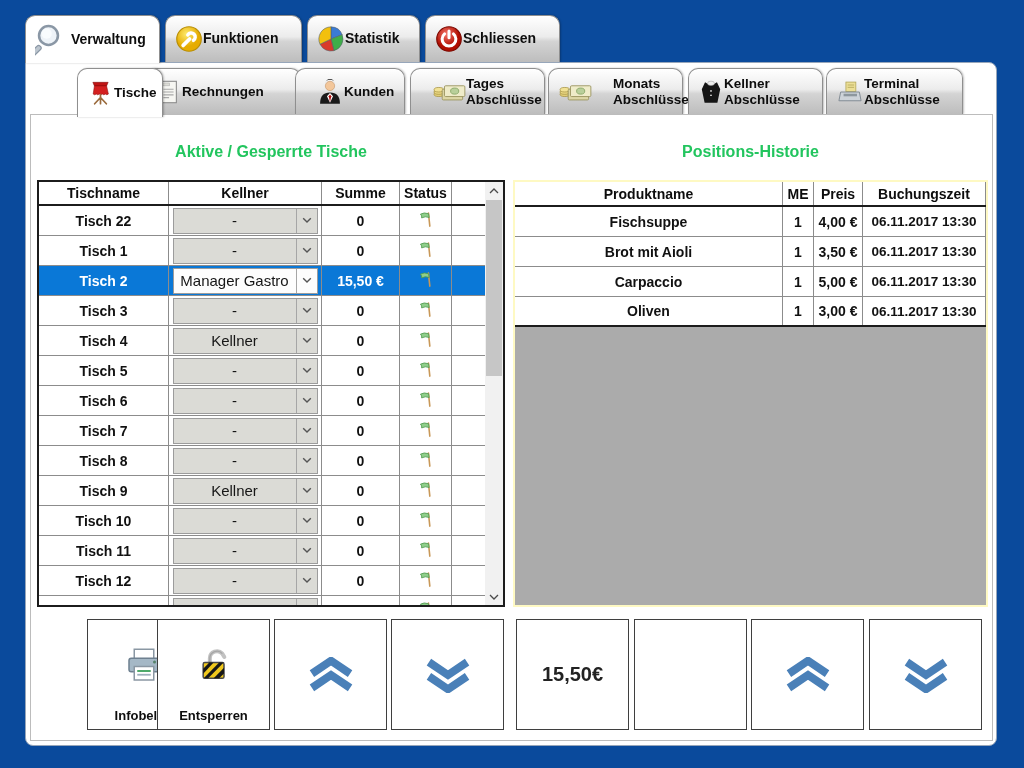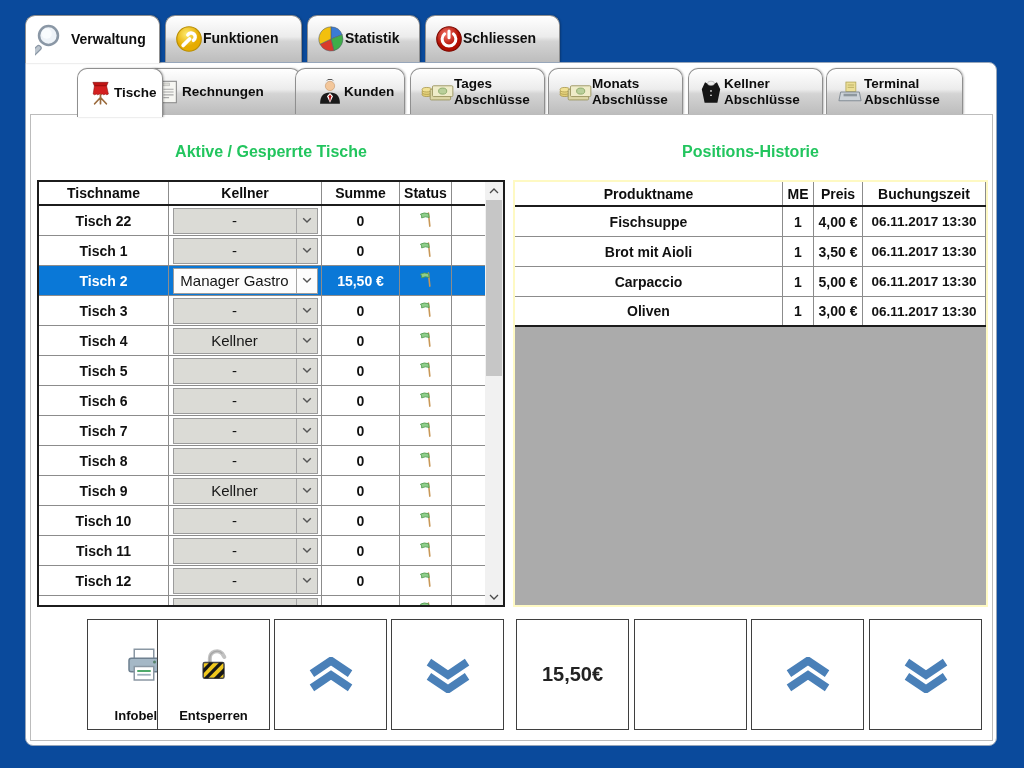--- a/index.html
+++ b/index.html
@@ -203,36 +203,36 @@
         <circle cx="12" cy="6.8" r="4" fill="#f3c79b" stroke="#c29366" stroke-width="0.5"></circle>
         <path d="M8 4.8 a4 4 0 0 1 8 0 q0-3.2 -4-3.2 q-4 0 -4 3.2 Z" fill="#1a1a1a"></path>
         <path d="M3.5 22 q0-9.5 8.5-9.5 q8.5 0 8.5 9.5 Z" fill="#1a1a1a"></path>
         <path d="M12 12.8 l-2.6 2.8 2.6 5.6 2.6-5.6 Z" fill="#fff"></path>
         <path d="M12 14.2 l-1.1 1.5 1.1 4.6 1.1-4.6 Z" fill="#b01010"></path>
       </svg>
     </span>
     <span class="lbl">Kunden</span>
   </div>
 
-  <div class="tab sub-tab" style="left:410px;width:135px;">
+  <div class="tab sub-tab" style="left:410px;width:135px;padding-left:12px;">
     <span class="icon">
       <svg width="34" height="26" viewBox="0 0 30 22">
         <ellipse cx="6" cy="13" rx="4.2" ry="2" fill="#e3cf78" stroke="#a89545" stroke-width="0.7"></ellipse>
         <ellipse cx="6" cy="11" rx="4.2" ry="2" fill="#edda85" stroke="#a89545" stroke-width="0.7"></ellipse>
         <ellipse cx="6" cy="9" rx="4.2" ry="2" fill="#f2e294" stroke="#a89545" stroke-width="0.7"></ellipse>
         <rect x="9" y="8.5" width="18" height="9.5" rx="1" fill="#ddd7a6" stroke="#9a945f" stroke-width="0.8"></rect>
         <rect x="11" y="5.5" width="18" height="9.5" rx="1" fill="#efecc9" stroke="#9a945f" stroke-width="0.8"></rect>
         <ellipse cx="20" cy="10.2" rx="3.6" ry="2.7" fill="#b9cf9a" stroke="#7fa05f" stroke-width="0.7"></ellipse>
       </svg>
     </span>
     <span class="lbl">Tages
 Abschlüsse</span>
   </div>
 
-  <div class="tab sub-tab" style="left:548px;width:135px;">
+  <div class="tab sub-tab" style="left:548px;width:135px;gap:21px;">
     <span class="icon">
       <svg width="34" height="26" viewBox="0 0 30 22">
         <ellipse cx="6" cy="13" rx="4.2" ry="2" fill="#e3cf78" stroke="#a89545" stroke-width="0.7"></ellipse>
         <ellipse cx="6" cy="11" rx="4.2" ry="2" fill="#edda85" stroke="#a89545" stroke-width="0.7"></ellipse>
         <ellipse cx="6" cy="9" rx="4.2" ry="2" fill="#f2e294" stroke="#a89545" stroke-width="0.7"></ellipse>
         <rect x="9" y="8.5" width="18" height="9.5" rx="1" fill="#ddd7a6" stroke="#9a945f" stroke-width="0.8"></rect>
         <rect x="11" y="5.5" width="18" height="9.5" rx="1" fill="#efecc9" stroke="#9a945f" stroke-width="0.8"></rect>
         <ellipse cx="20" cy="10.2" rx="3.6" ry="2.7" fill="#b9cf9a" stroke="#7fa05f" stroke-width="0.7"></ellipse>
       </svg>
     </span>

